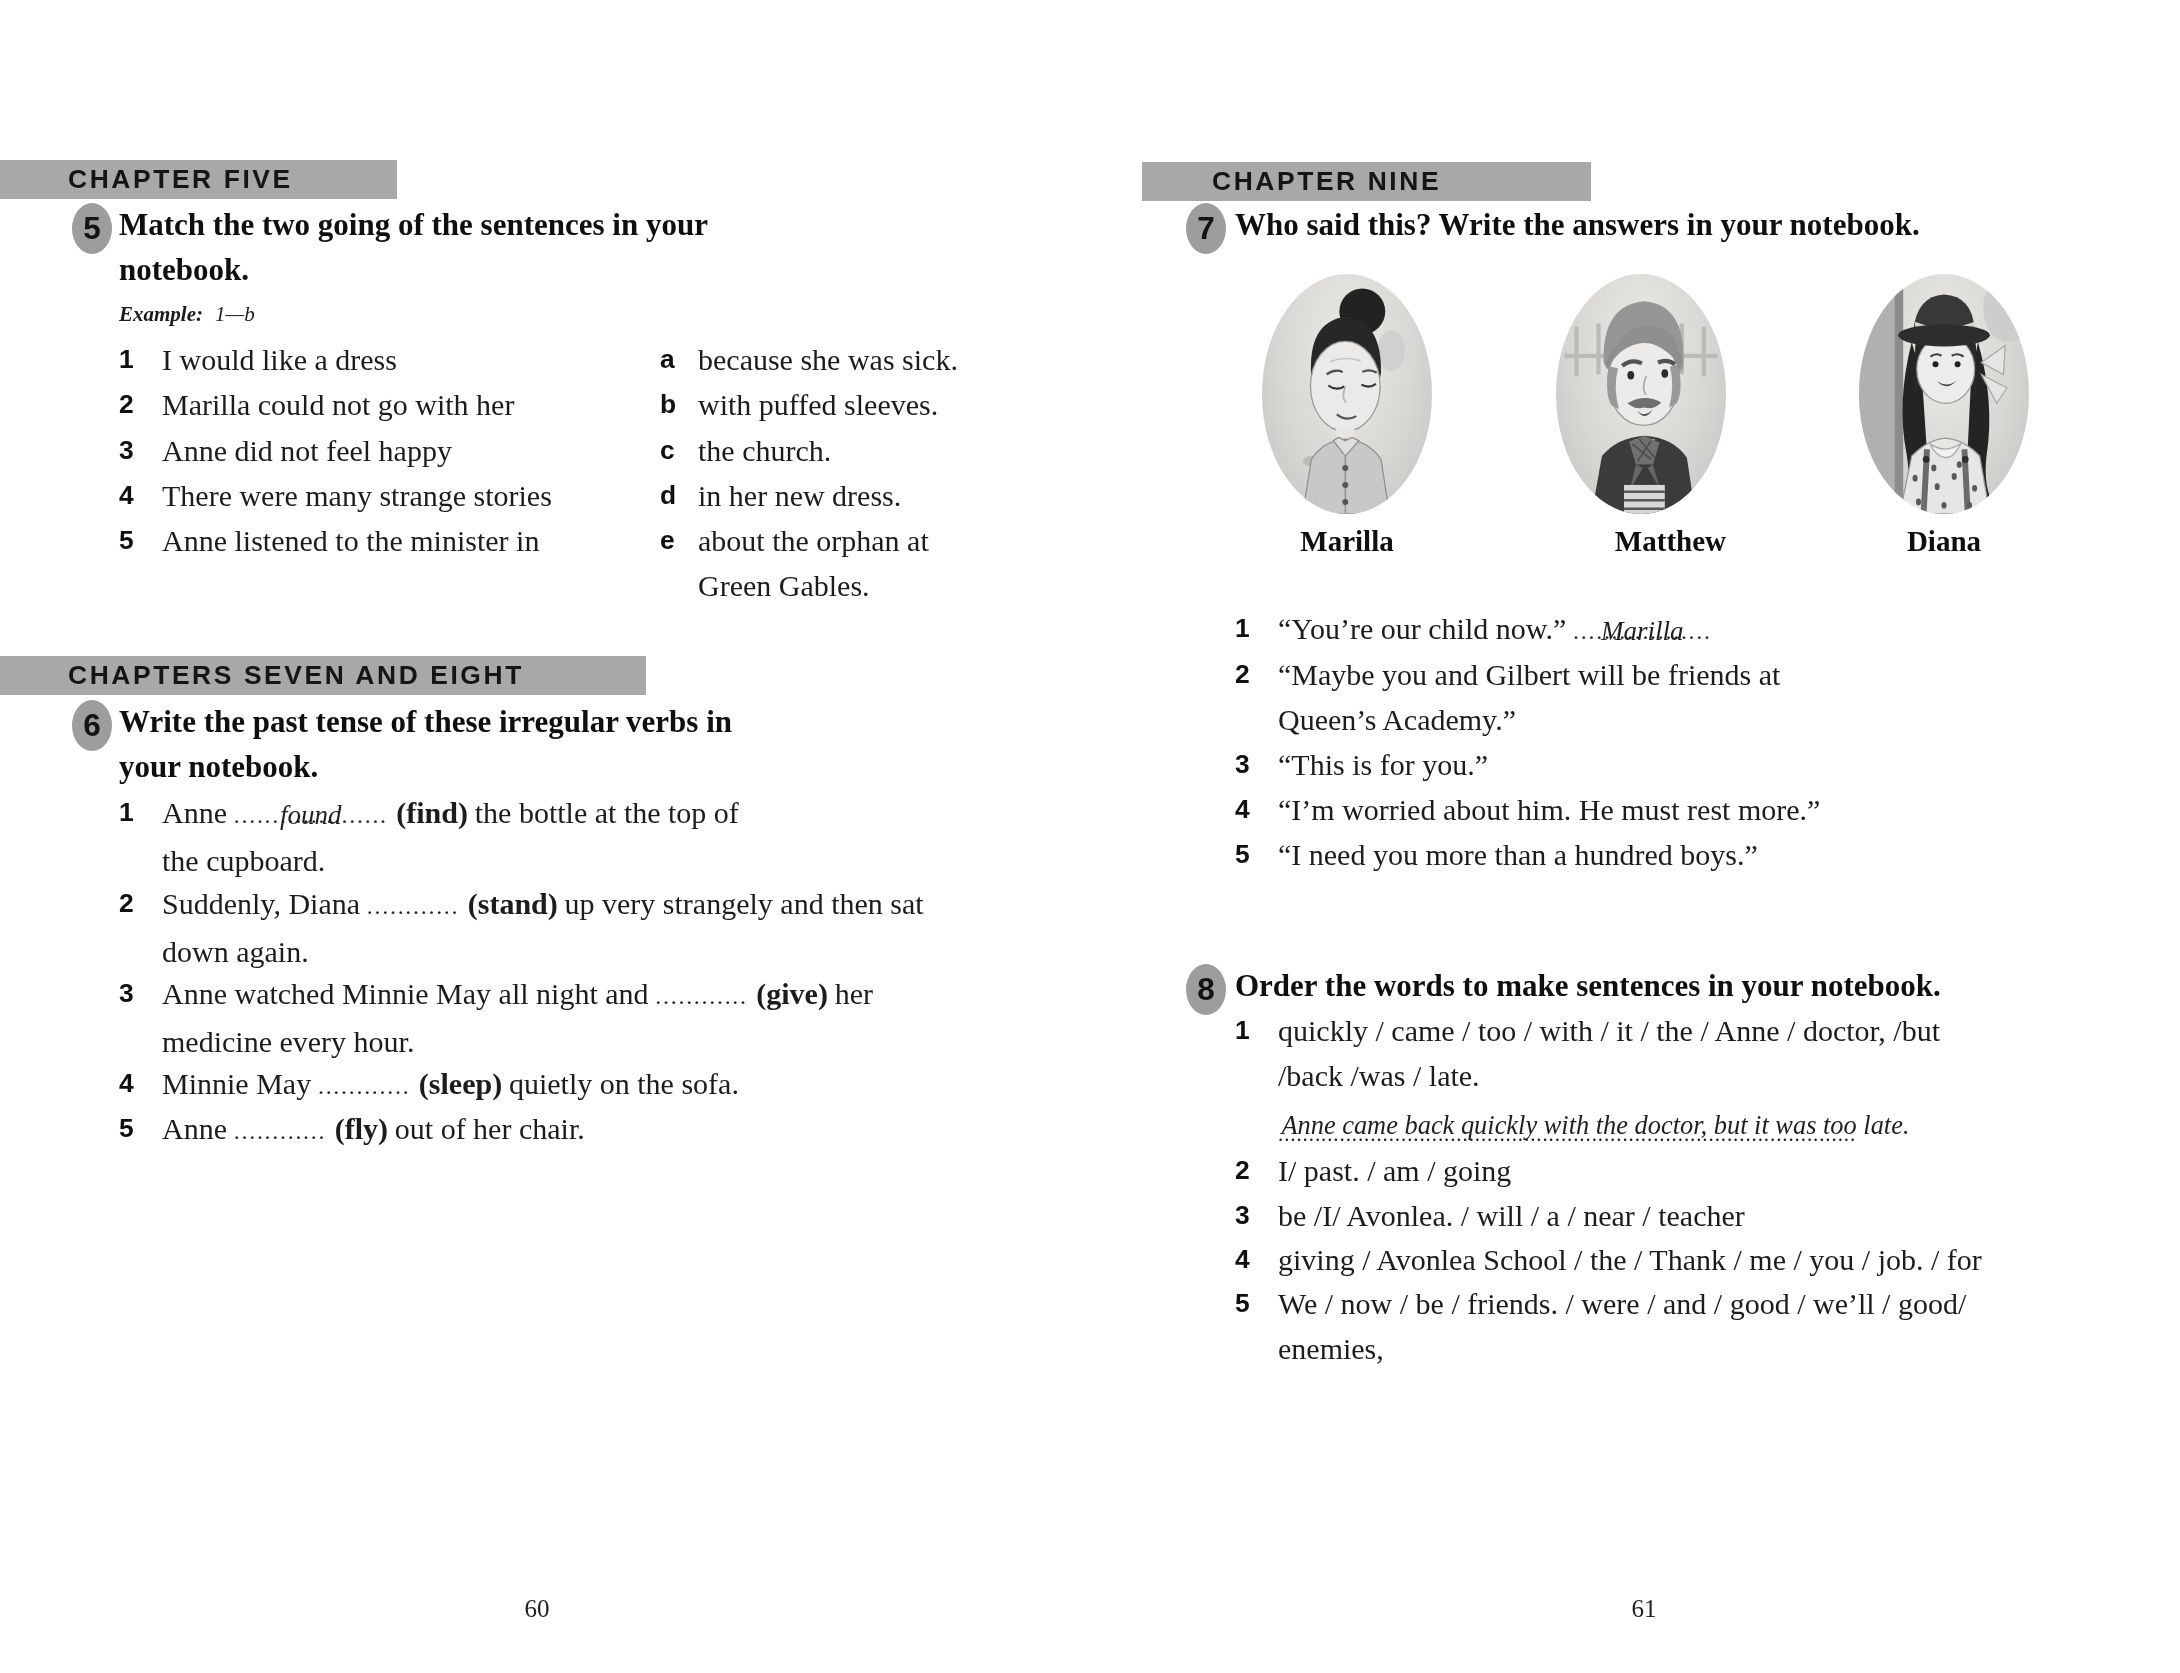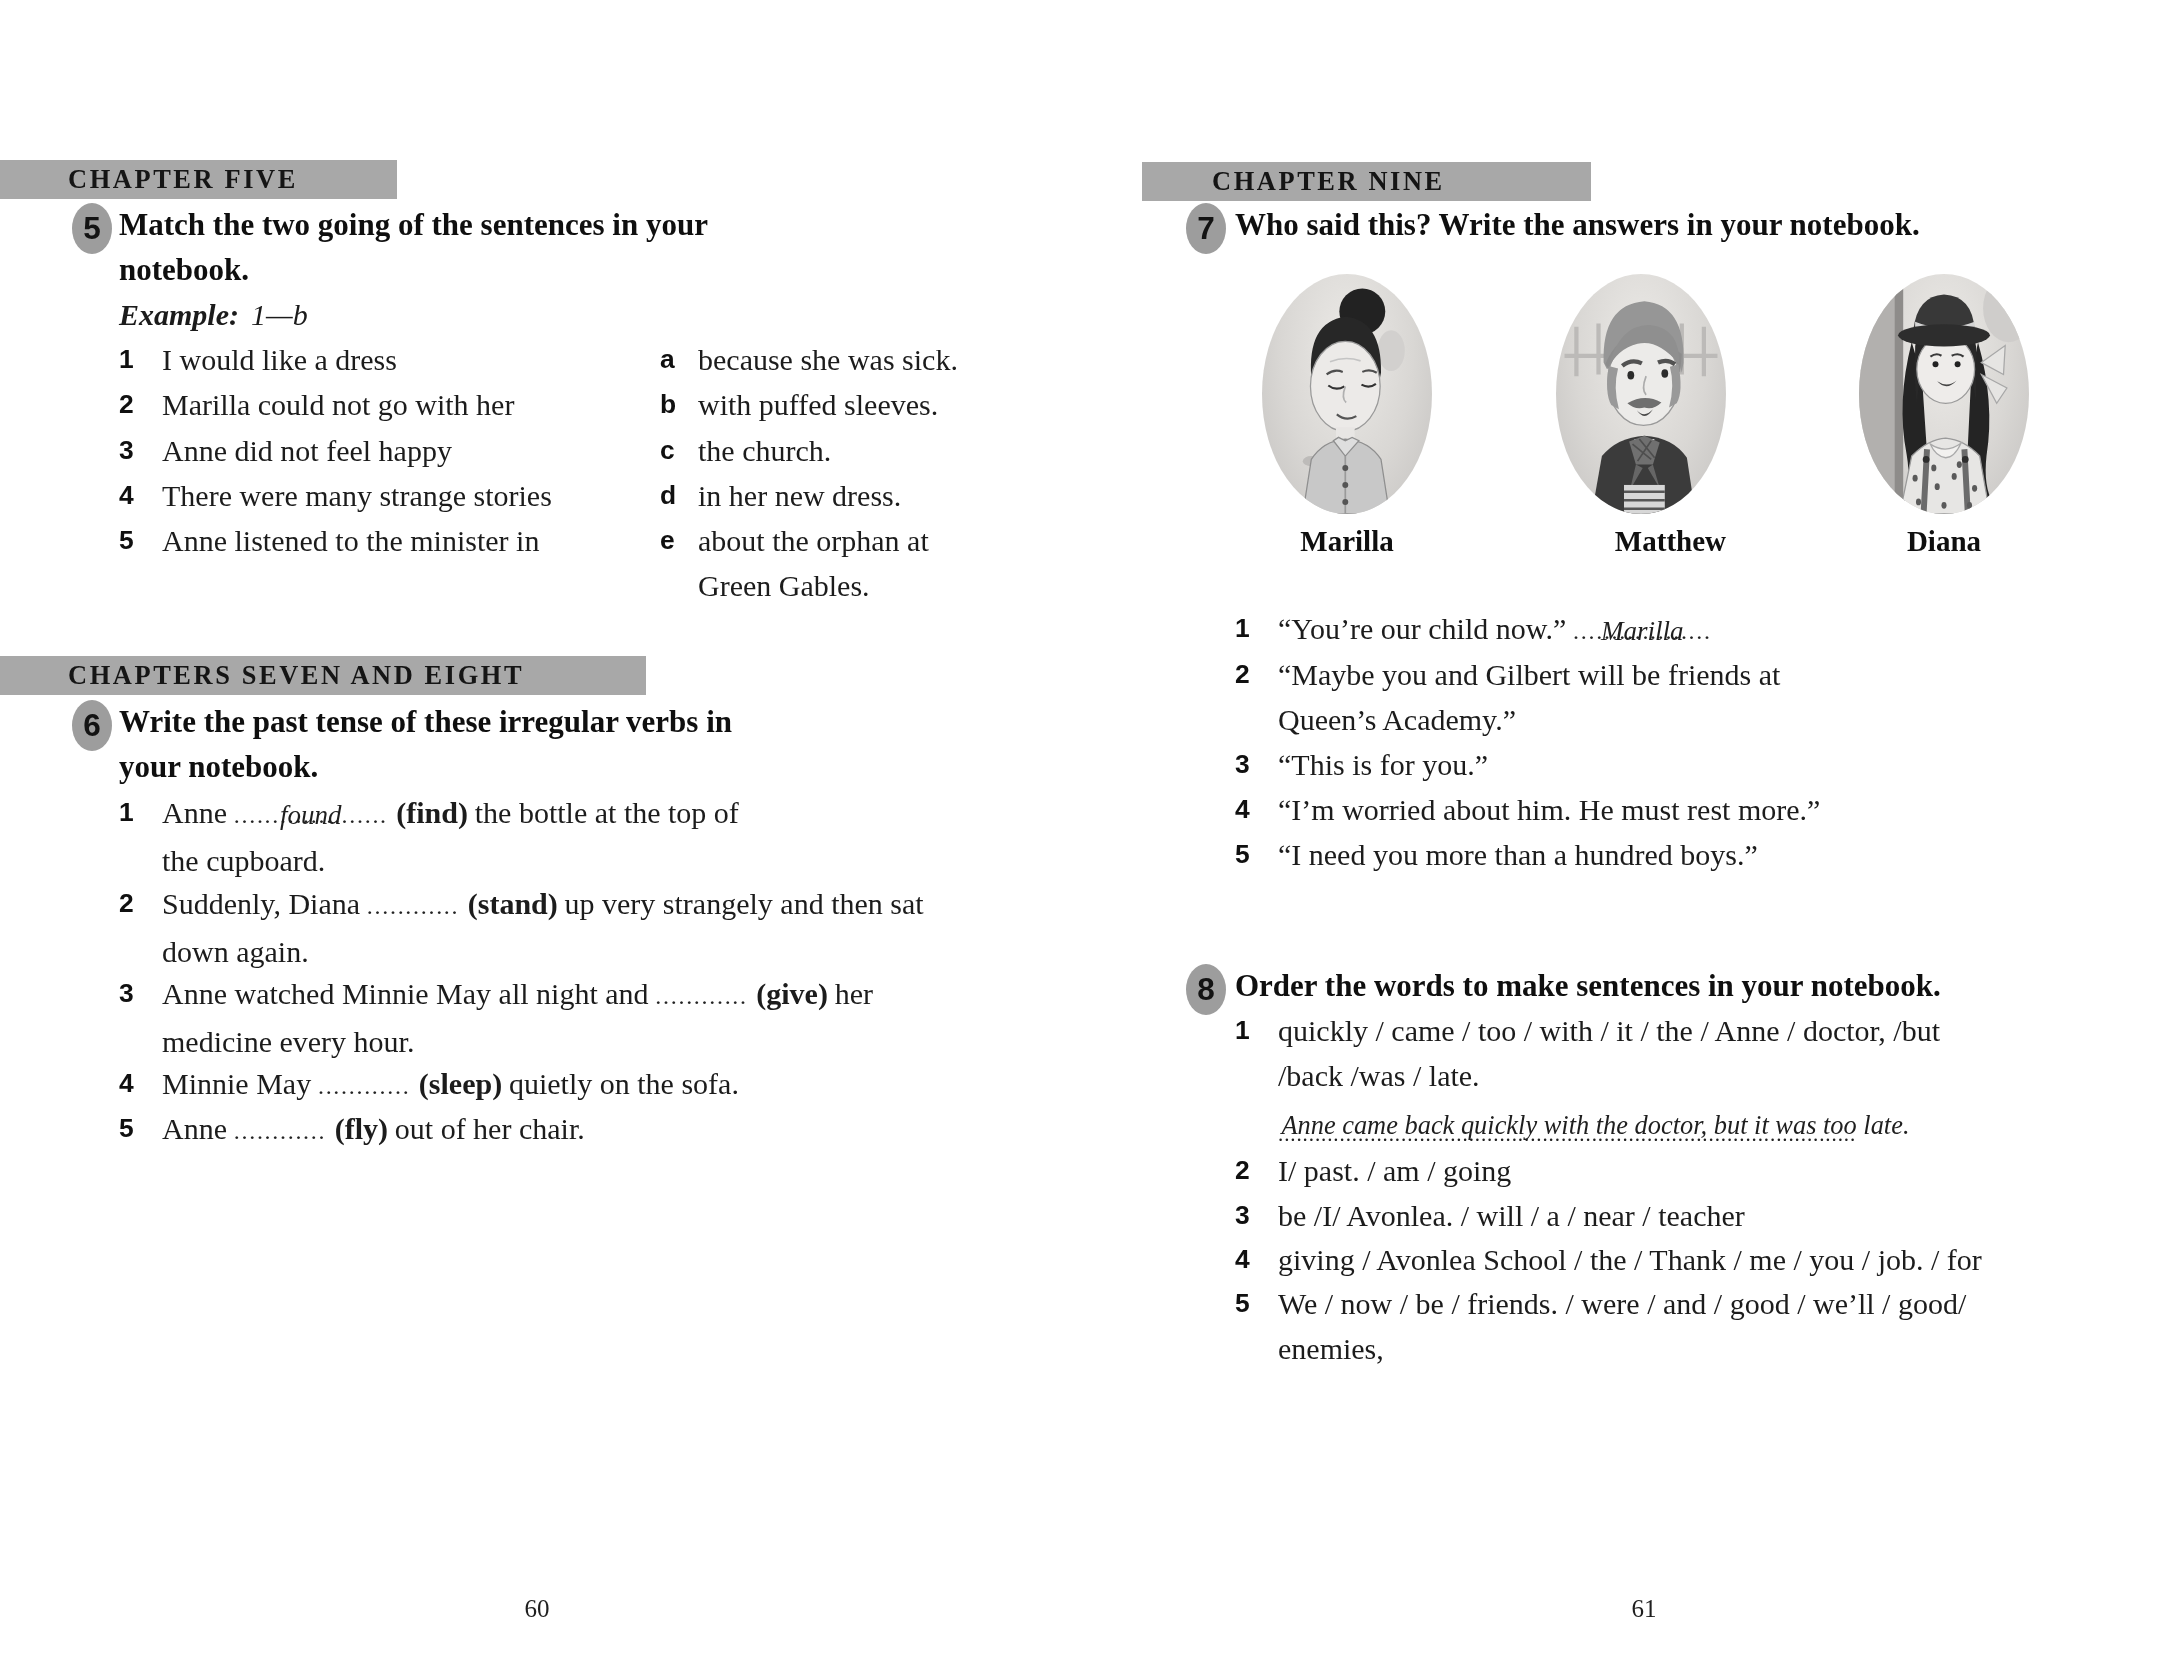--- a/index.html
+++ b/index.html
@@ -2,36 +2,36 @@
 <html style="font-size:13.6px"><head>
 <meta charset="utf-8">
 <style>
   * { margin:0; padding:0; box-sizing:border-box; }
   html,body { width:2181px; height:1674px; background:#ffffff; overflow:hidden;
               font-family:"Liberation Serif", serif; color:#1b1b1b; }
   #sheet { position:relative; width:2181px; height:1674px; background:#fff; }
 
   
   .bar { position:absolute; height:39px; background:#a8a8a8; display:flex; align-items:center;
-         font-family:Liberation Serif, serif; font-weight:bold; font-size:26.4px;
+         font-family:Liberation Sans, sans-serif; font-weight:bold; font-size:26.4px;
          letter-spacing:2.6px; color:#151515; }
   .bar.bleed { padding-left:68px; }
   .bar.inset { padding-left:70px; }
 
   
   .badge { position:absolute; width:40px; height:51px; background:#9d9d9d; border-radius:50%;
            display:flex; align-items:center; justify-content:center;
            font-family:"Liberation Sans", sans-serif; font-weight:bold; font-size:31.5px; color:#131313; }
 
   
   .ex-title { position:absolute; font-weight:bold; font-size:31px; line-height:45px;
               color:#0f0f0f; white-space:pre-line; }
 
   
-  .example { position:absolute; font-size:30px; line-height:45px; }
+  .example { position:absolute; font-size:21px; line-height:45px; }
   .example .lab { font-weight:bold; font-style:italic; }
   .example .val { font-style:italic; margin-left:12px; }
 
   
   .row { position:absolute; font-size:30px; line-height:45px; color:#1c1c1c; }
   .row .num { position:absolute; left:0; top:0; font-family:"Liberation Sans", sans-serif;
               font-weight:bold; font-size:26.4px; line-height:45px; color:#101010; }
   .row .body { display:block; margin-left:43px; white-space:pre-line; }
   .row.opt .body { margin-left:38px; }
 

